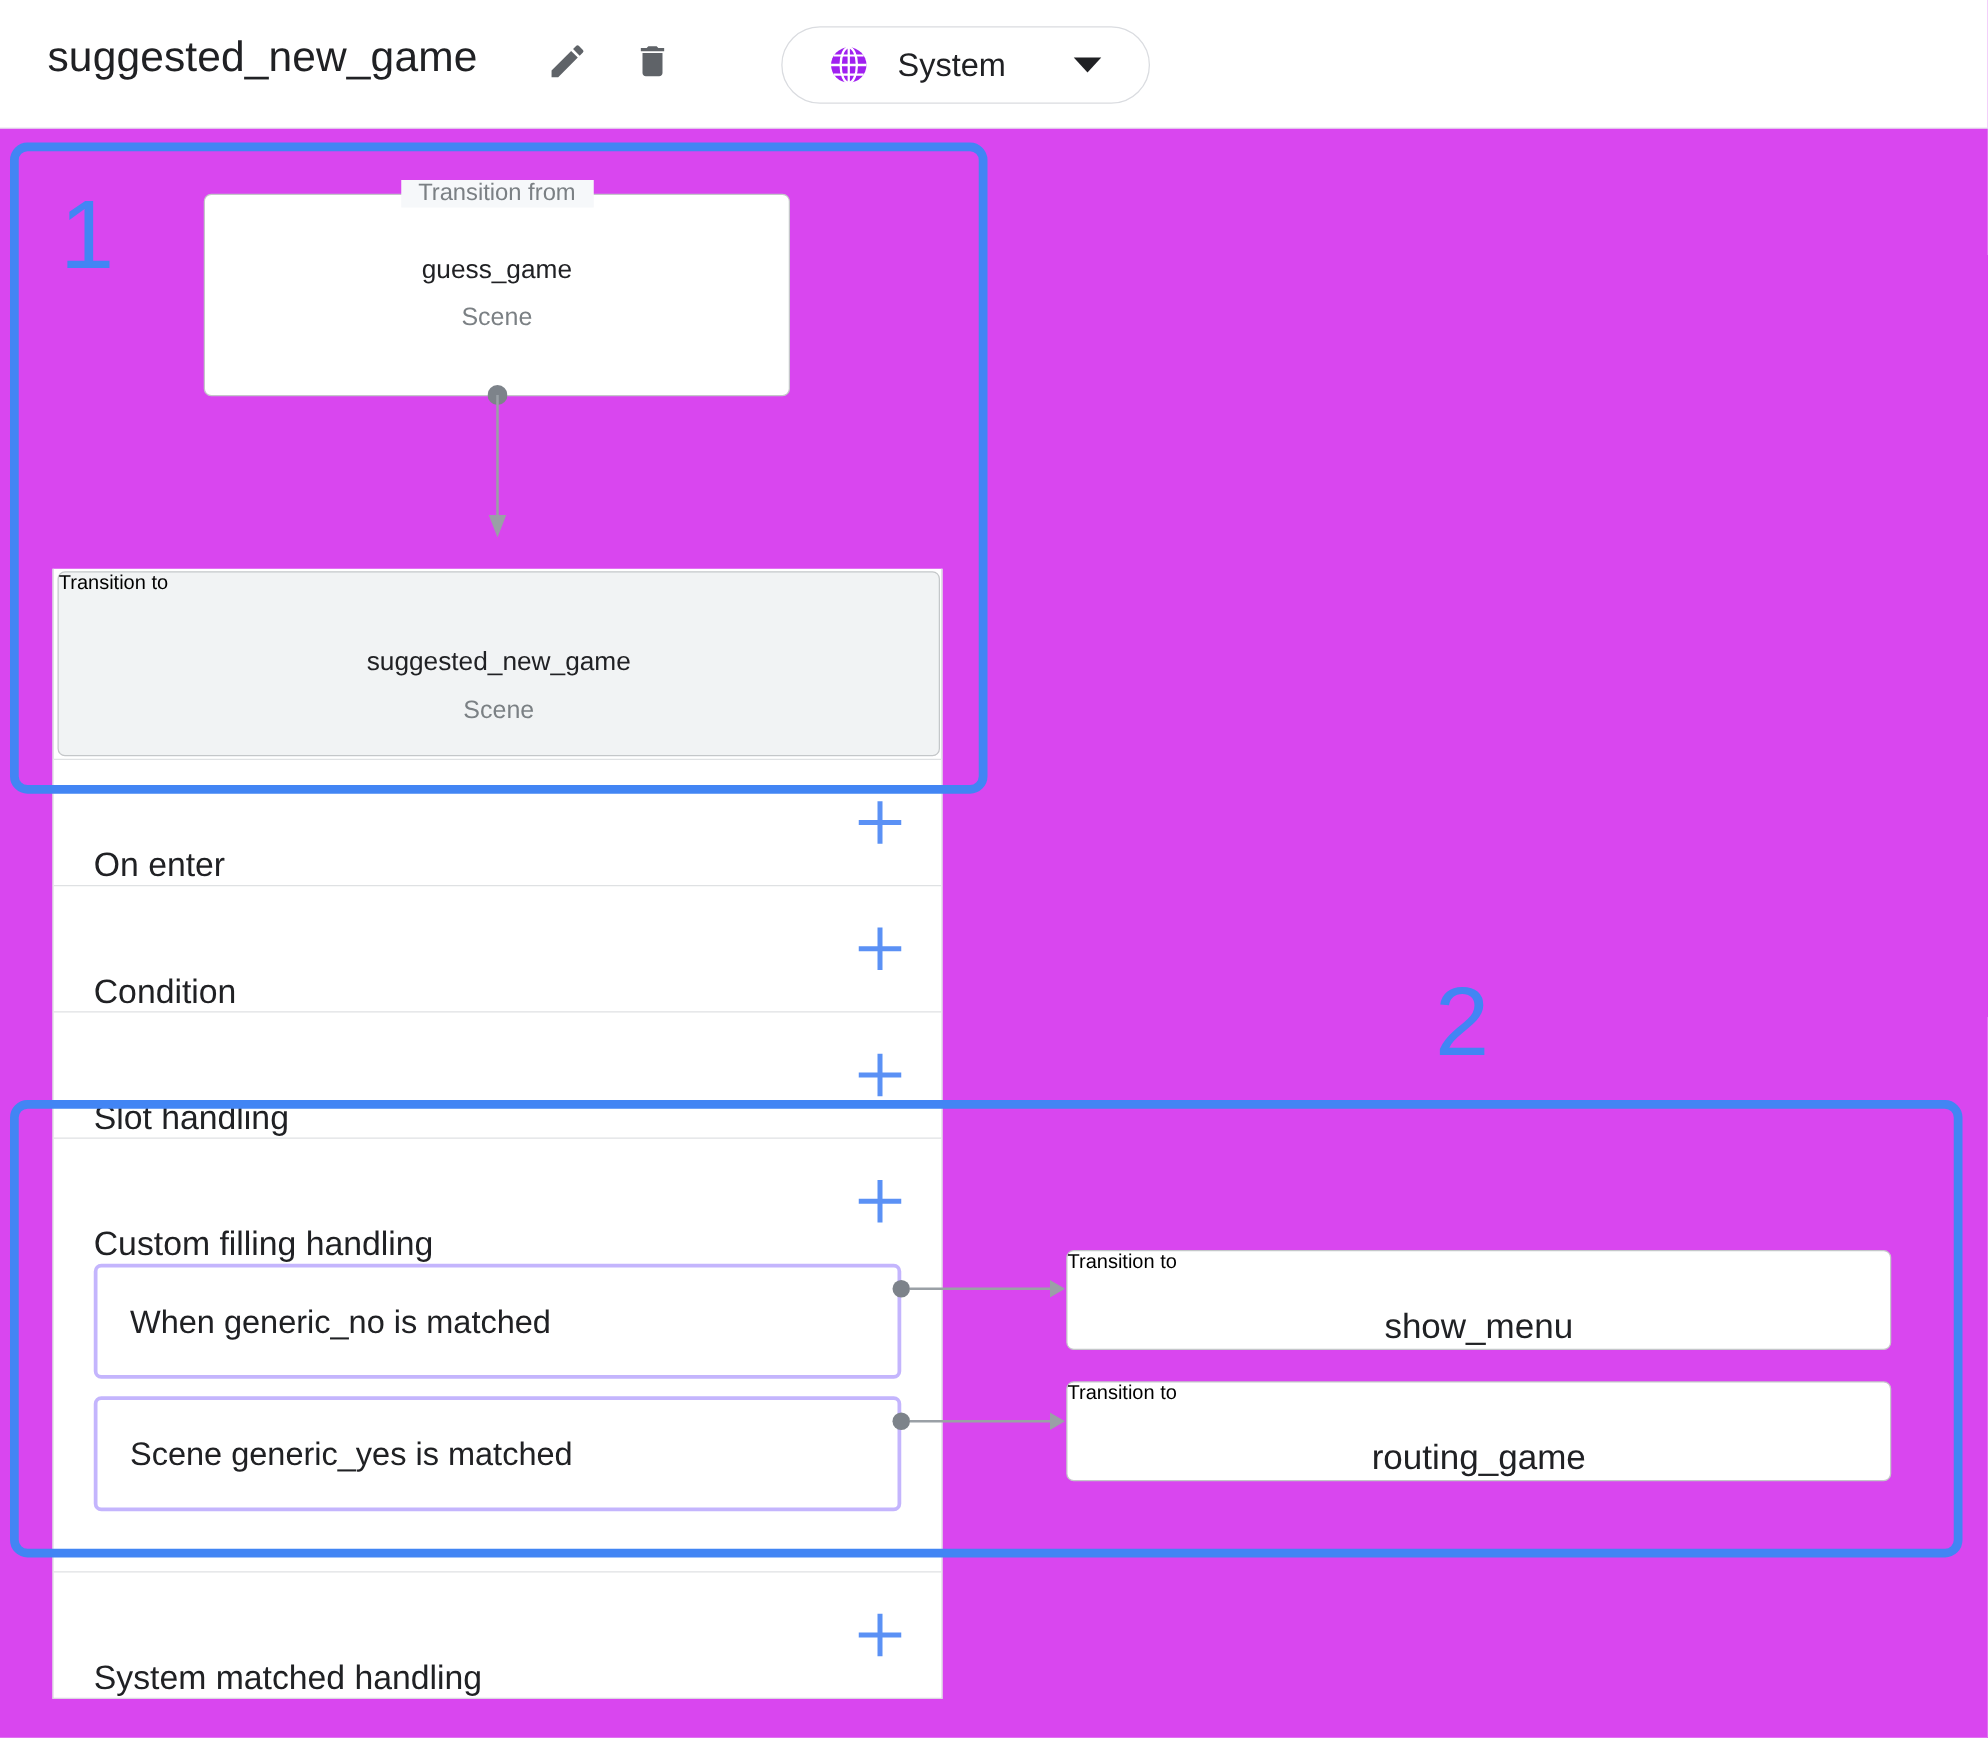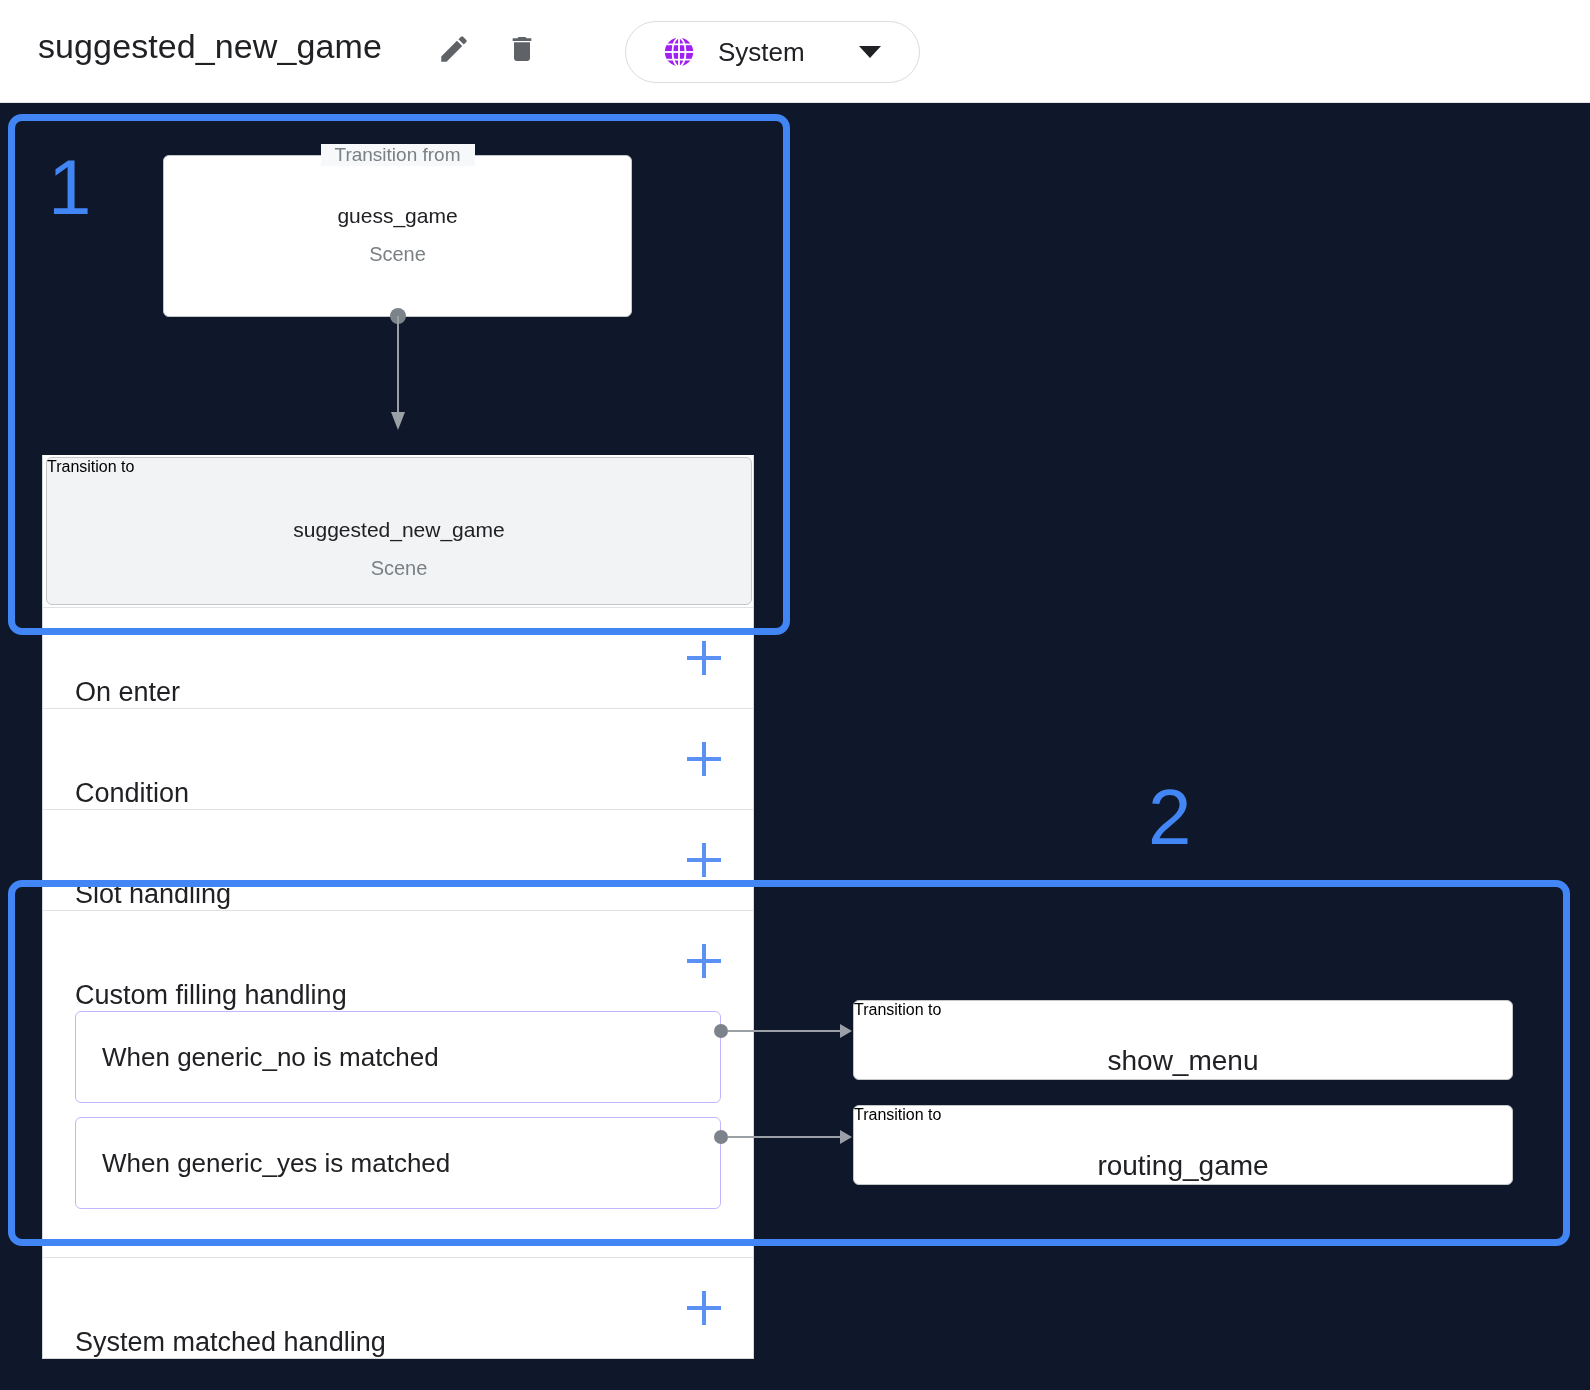--- a/index.html
+++ b/index.html
@@ -76,21 +76,21 @@
     border-right: 11px solid transparent;
     border-top: 12px solid #202124;
   }
 
   
   .canvas {
     position: absolute;
     left: 0; top: 103px;
     width: 1590px;
     height: 1287px;
-    background: #0f172a;
+    background: #d946ef;
   }
 
   
   .panel {
     position: absolute;
     left: 42px;
     top: 352px;          
     width: 712px;
     background: #ffffff;
     border: 1px solid #d6d8db;
@@ -197,21 +197,21 @@
     background: #5b91f5;
   }
   .plus:before { left: 0; top: 15px; width: 34px; height: 4px; }
   .plus:after  { left: 15px; top: 0; width: 4px; height: 34px; }
 
   .intent-list { padding: 0 0 34px 0; }
   .intent-item {
     position: relative;
     margin: 0 32px 14px 32px;
     height: 92px;
-    border: 1px solid #c4b5fd;
+    border: 3px solid #c4b5fd;
     border-radius: 6px;
     background: #fff;
     display: flex;
     align-items: center;
     box-sizing: border-box;
   }
   .intent-text {
     margin-left: 26px;
     font-size: 26px;
     color: #202124;
@@ -370,21 +370,21 @@
           <span class="row-label">Custom filling handling</span>
           <span class="plus"></span>
         </div>
         <div class="intent-list">
 
           <div class="intent-item">
             <span class="intent-text">When generic_no is matched</span>
           </div>
 
           <div class="intent-item">
-            <span class="intent-text">When generic_yes is matched</span>
+            <span class="intent-text">Scene generic_yes is matched</span>
           </div>
 
         </div>
       </div>
 
       <div class="row">
         <div class="row-head">
           <span class="row-label">System matched handling</span>
           <span class="plus"></span>
         </div>

